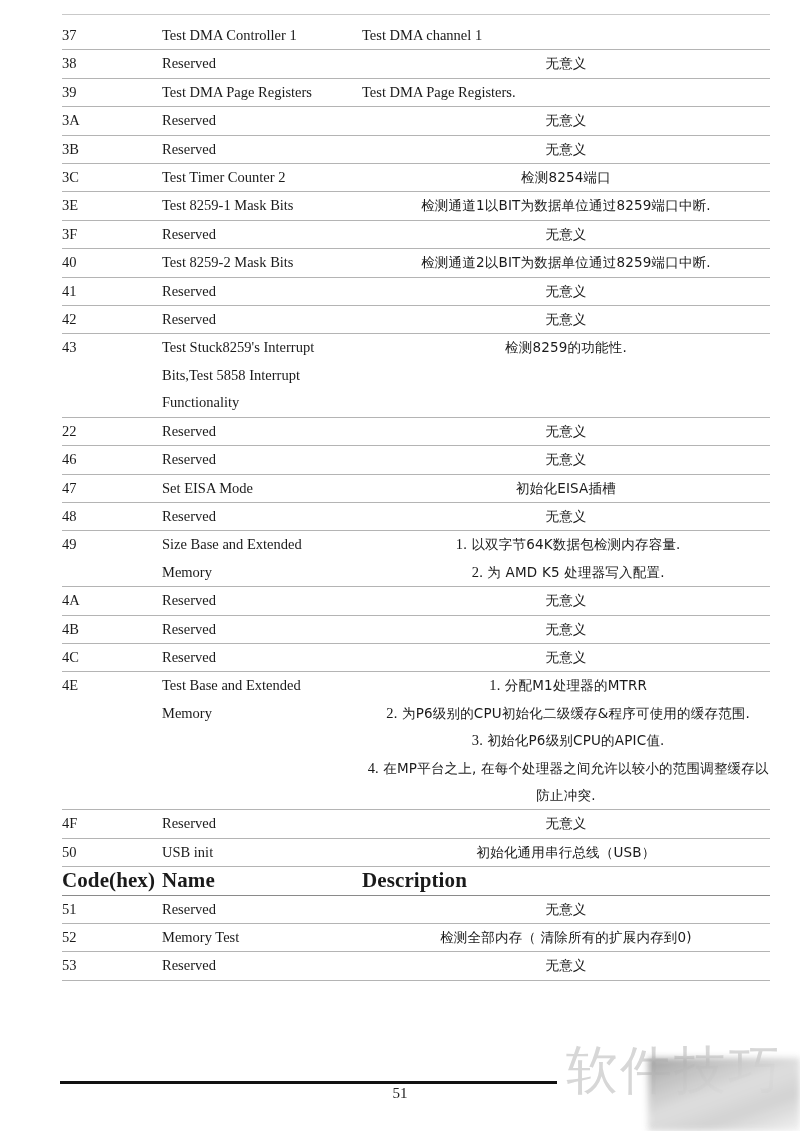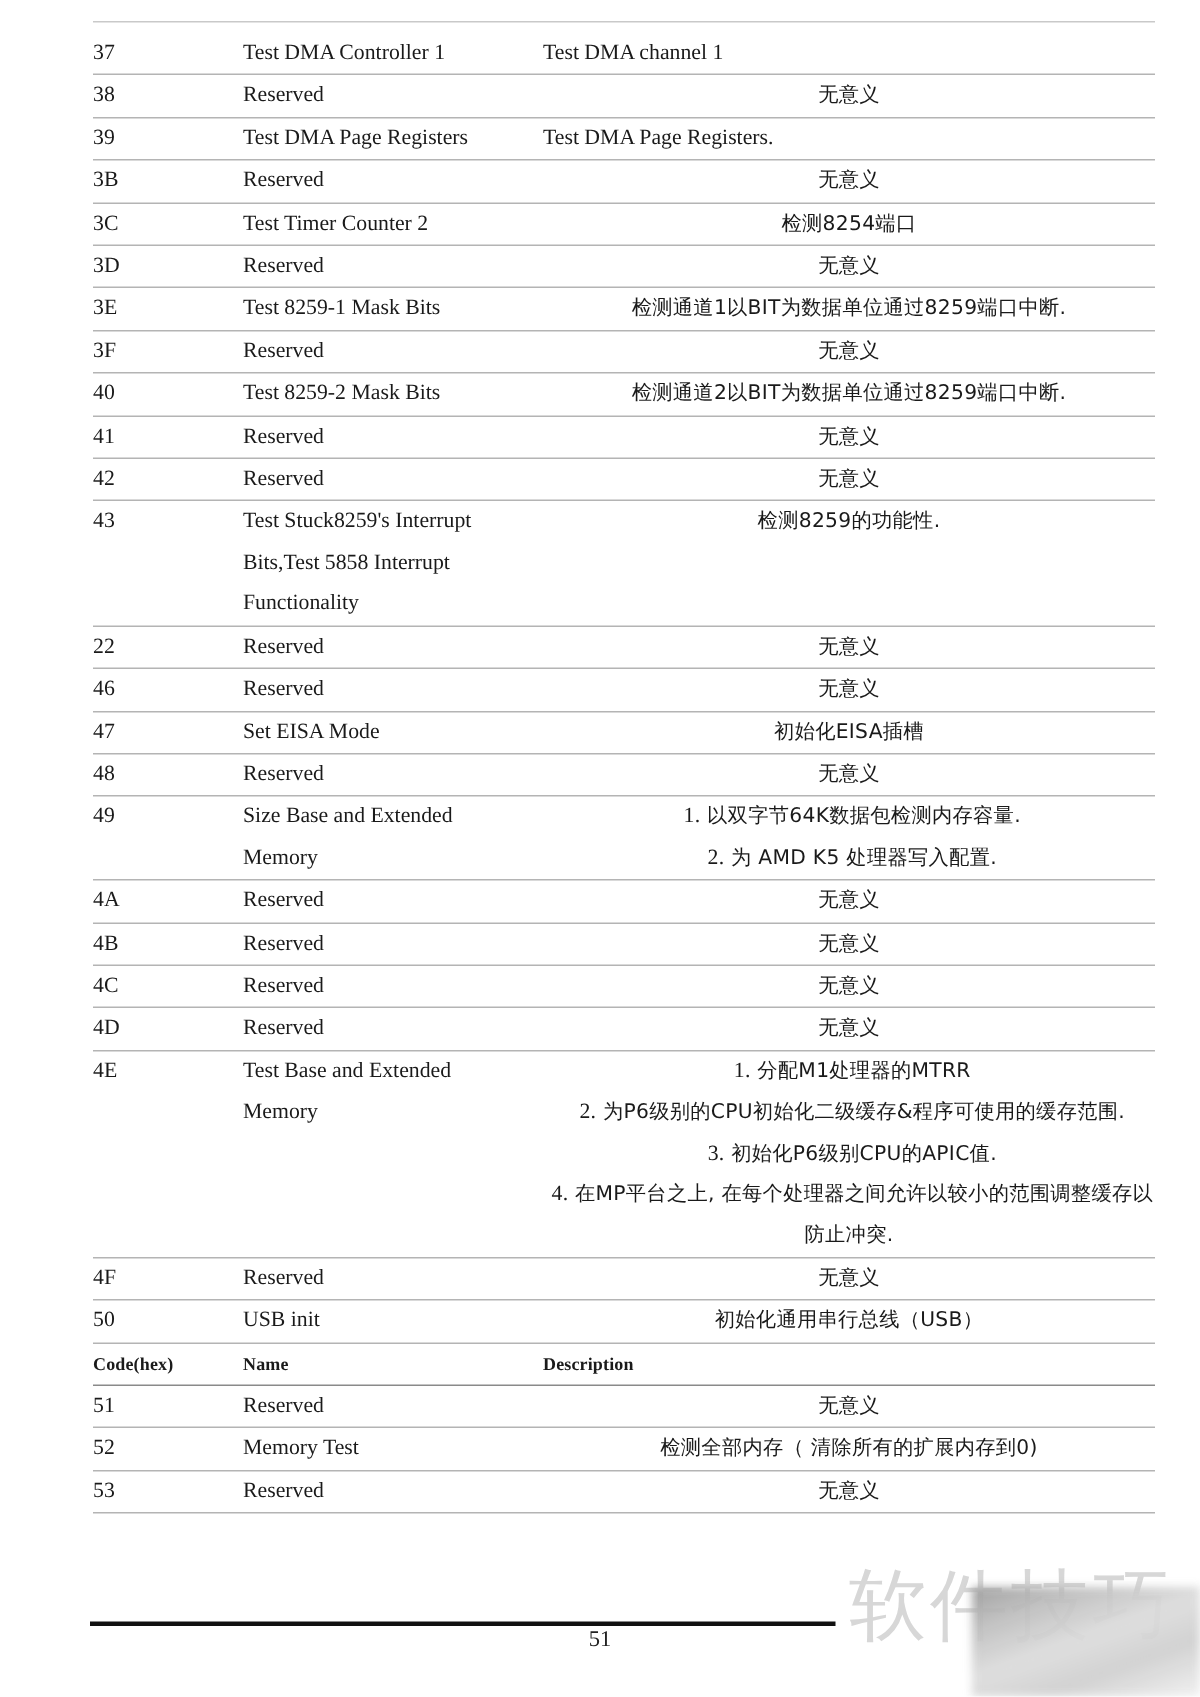--- a/index.html
+++ b/index.html
@@ -64,21 +64,21 @@
   }
 
   .cell-code   { padding-left: 5px; }
   .cell-name   { padding-left: 5px; }
   .cell-desc   { padding-left: 3px; }
 
   
   tr.col-heading td {
     font-weight: bold;
     border-bottom: 1px solid #8a8a8a;
-    font-size: 12px;
+    font-size: 21px;
   }
   tr.col-heading td .cell-inner { letter-spacing: 0.1px; }
 
   
   .cjk {
     font-family: "DejaVu Sans", "Liberation Sans", sans-serif;
     font-size: 13.5px;
     letter-spacing: 0.2px;
     text-align: center;
   }
@@ -208,20 +208,35 @@
             </div>
           </td>
           <td class="cell-desc">
             <div class="cell-inner lines">
               <div>Test DMA Page Registers.</div>
             </div>
           </td>
         </tr>
         <tr>
           <td class="cell-code">
+            <div class="cell-inner">3A</div>
+          </td>
+          <td class="cell-name">
+            <div class="cell-inner lines">
+              <div>Reserved</div>
+            </div>
+          </td>
+          <td class="cell-desc">
+            <div class="cell-inner lines cjk">
+              <div>无意义</div>
+            </div>
+          </td>
+        </tr>
+        <tr>
+          <td class="cell-code">
             <div class="cell-inner">3B</div>
           </td>
           <td class="cell-name">
             <div class="cell-inner lines">
               <div>Reserved</div>
             </div>
           </td>
           <td class="cell-desc">
             <div class="cell-inner lines cjk">
               <div>无意义</div>
@@ -233,35 +248,20 @@
             <div class="cell-inner">3C</div>
           </td>
           <td class="cell-name">
             <div class="cell-inner lines">
               <div>Test Timer Counter 2</div>
             </div>
           </td>
           <td class="cell-desc">
             <div class="cell-inner lines cjk">
               <div>检测8254端口</div>
-            </div>
-          </td>
-        </tr>
-        <tr>
-          <td class="cell-code">
-            <div class="cell-inner">3D</div>
-          </td>
-          <td class="cell-name">
-            <div class="cell-inner lines">
-              <div>Reserved</div>
-            </div>
-          </td>
-          <td class="cell-desc">
-            <div class="cell-inner lines cjk">
-              <div>无意义</div>
             </div>
           </td>
         </tr>
         <tr>
           <td class="cell-code">
             <div class="cell-inner">3E</div>
           </td>
           <td class="cell-name">
             <div class="cell-inner lines">
               <div>Test 8259-1 Mask Bits</div>
@@ -453,35 +453,20 @@
           </td>
           <td class="cell-desc">
             <div class="cell-inner lines cjk">
               <div>无意义</div>
             </div>
           </td>
         </tr>
         <tr>
           <td class="cell-code">
             <div class="cell-inner">4C</div>
-          </td>
-          <td class="cell-name">
-            <div class="cell-inner lines">
-              <div>Reserved</div>
-            </div>
-          </td>
-          <td class="cell-desc">
-            <div class="cell-inner lines cjk">
-              <div>无意义</div>
-            </div>
-          </td>
-        </tr>
-        <tr>
-          <td class="cell-code">
-            <div class="cell-inner">4D</div>
           </td>
           <td class="cell-name">
             <div class="cell-inner lines">
               <div>Reserved</div>
             </div>
           </td>
           <td class="cell-desc">
             <div class="cell-inner lines cjk">
               <div>无意义</div>
             </div>

